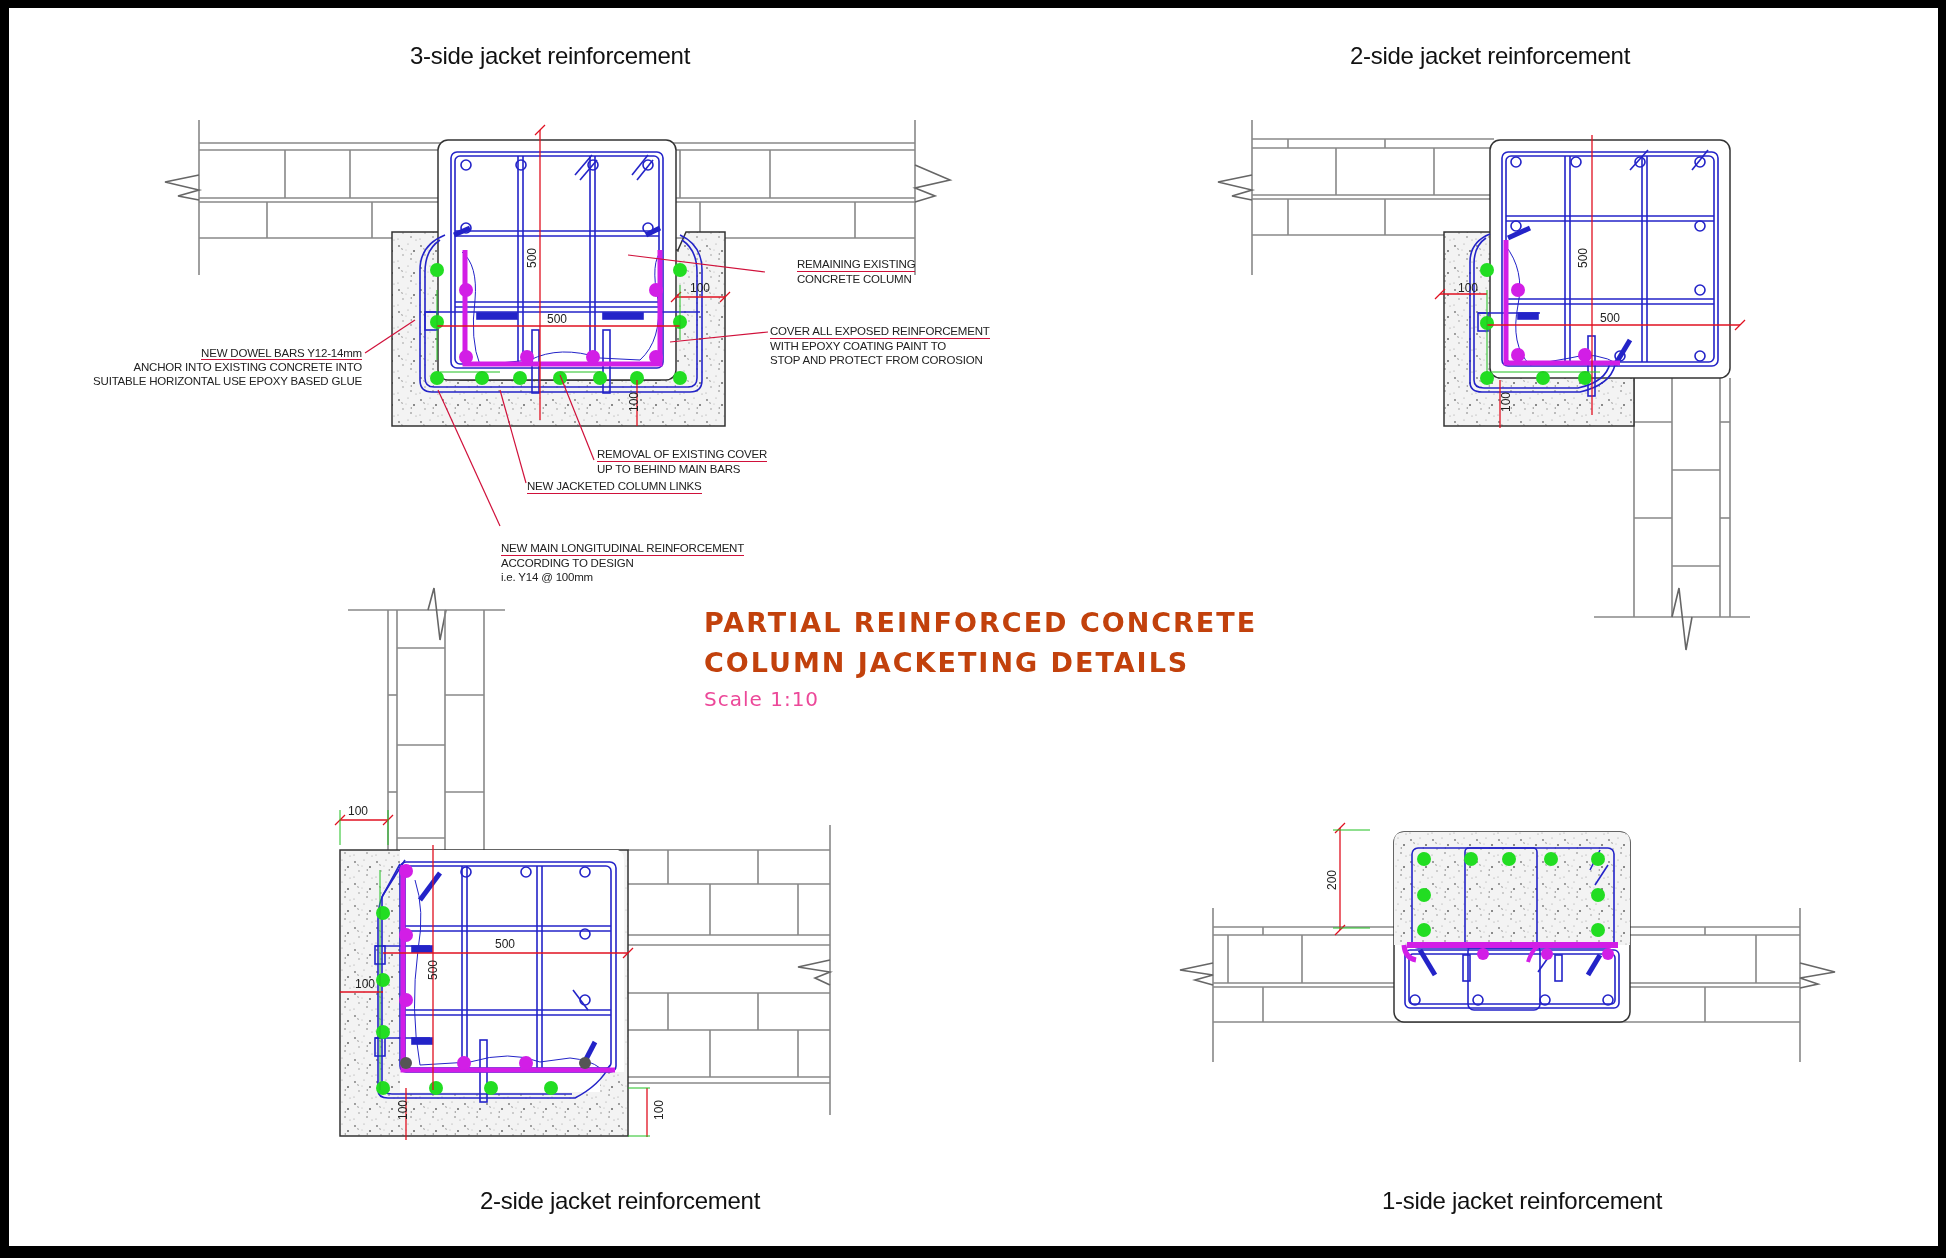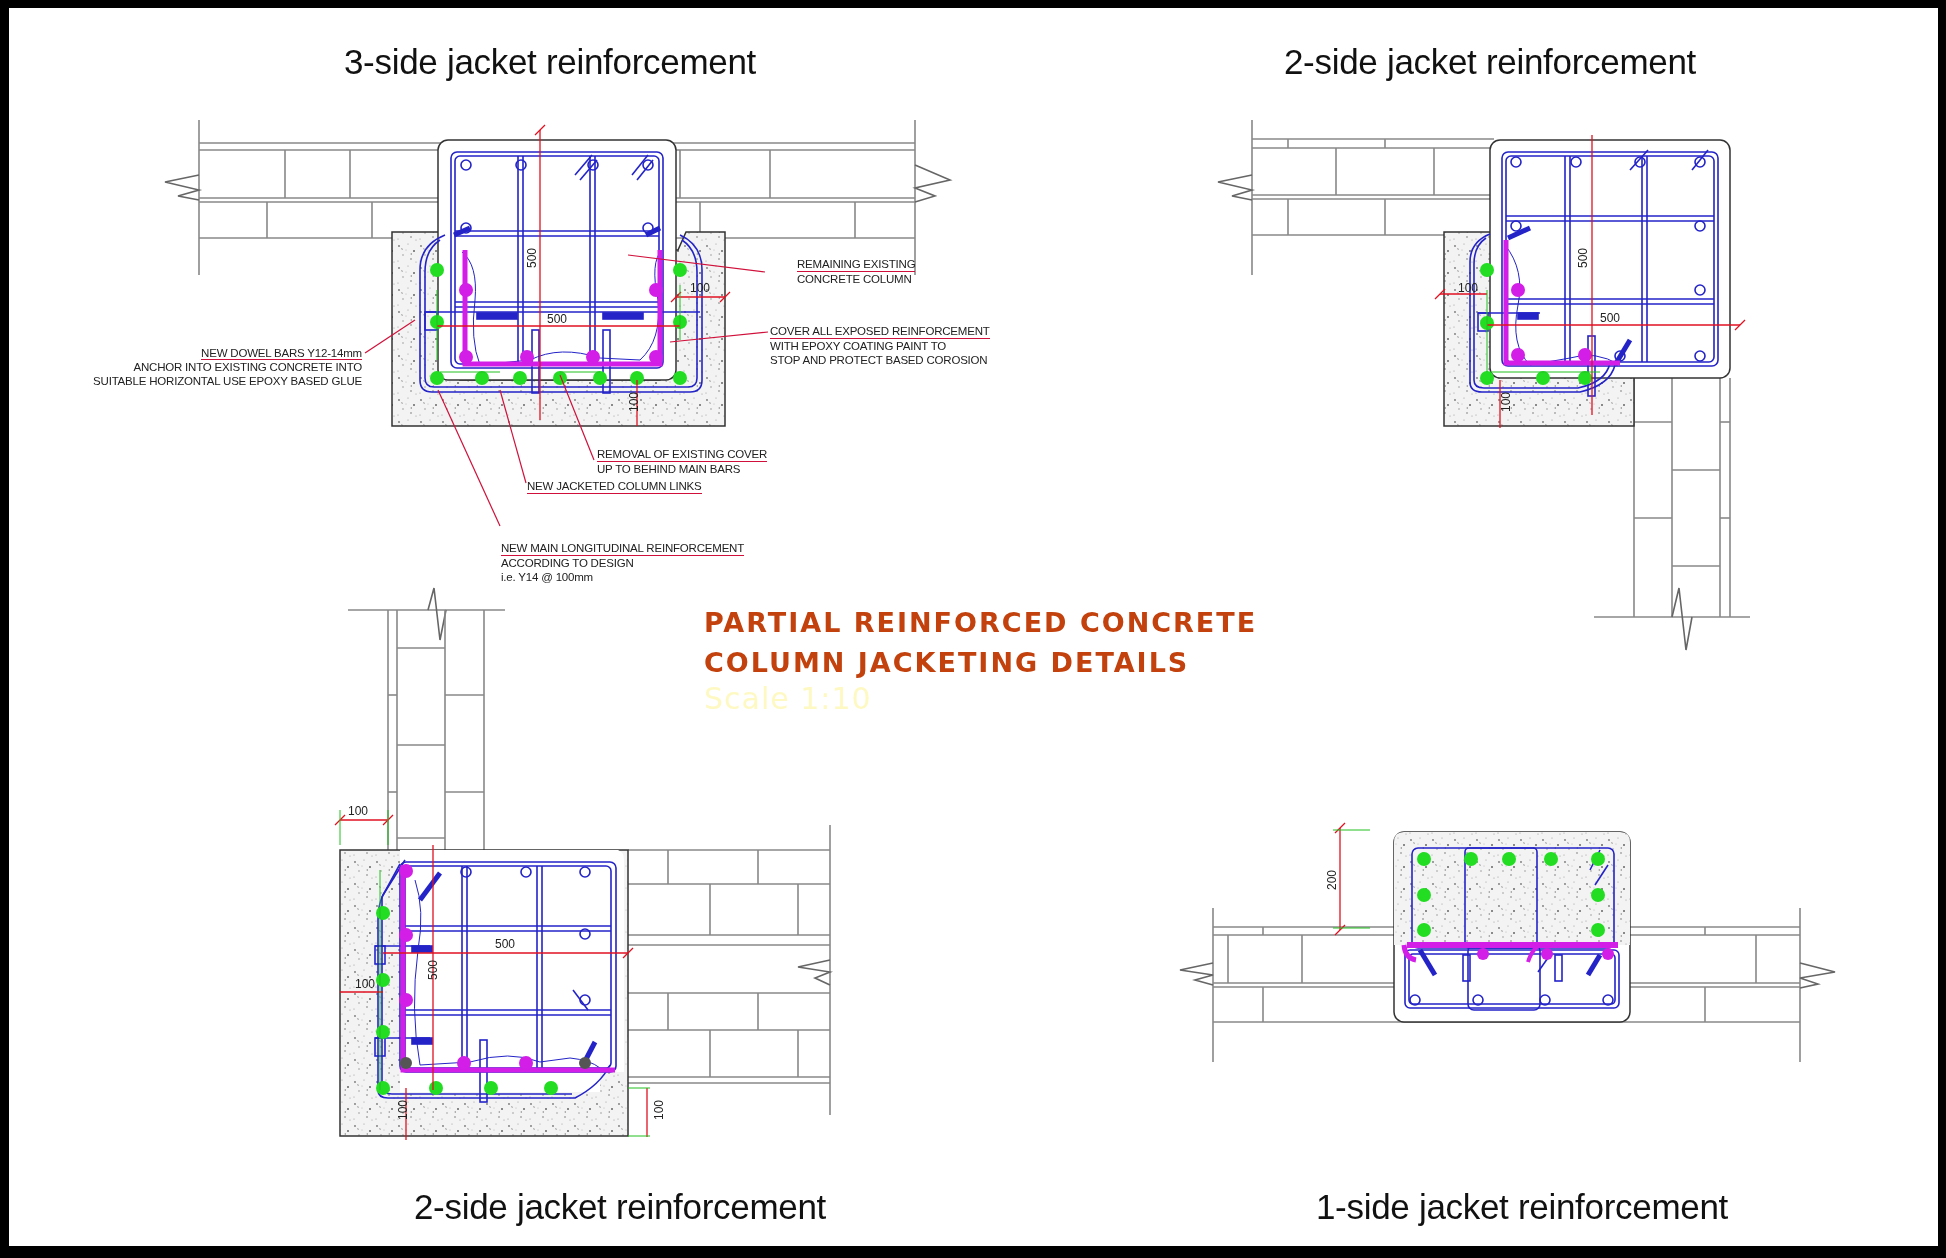--- a/index.html
+++ b/index.html
@@ -1,21 +1,21 @@
 <!DOCTYPE html>
 <html><head>
 <meta charset="utf-8">
 <style>
   html,body{margin:0;padding:0;background:#000;}
   .page{position:relative;width:1946px;height:1258px;background:#000;overflow:hidden;}
   .sheet{position:absolute;left:9px;top:8px;width:1929px;height:1238px;background:#fff;}
-  .view-title{position:absolute;font-family:"Liberation Sans",sans-serif;font-size:35px;color:#111;white-space:nowrap;transform:translateX(-50%);letter-spacing:-0.3px;}
+  .view-title{position:absolute;font-family:"Liberation Sans",sans-serif;font-size:24px;color:#111;white-space:nowrap;transform:translateX(-50%);letter-spacing:-0.3px;}
   .main-title{position:absolute;left:704px;top:603px;font-family:"DejaVu Sans",sans-serif;color:#555;}
   .main-title .l{font-size:27px;letter-spacing:2px;line-height:40px;font-weight:bold;color:#c2410c;}
-  .main-title .s{font-size:30px;letter-spacing:1px;line-height:32px;color:#fef9c3;}
+  .main-title .s{font-size:20px;letter-spacing:1px;line-height:32px;color:#ec4899;}
   .note{position:absolute;font-family:"Liberation Sans",sans-serif;font-size:11.5px;color:#222;line-height:14px;white-space:nowrap;letter-spacing:-0.2px;}
   .note.r{text-align:right;margin-left:28px;}
   .ul{border-bottom:1.5px solid #d0103a;padding-bottom:0;}
   svg{position:absolute;left:0;top:0;}
   .dim{font-family:"Liberation Sans",sans-serif;font-size:12px;fill:#222;}
 </style>
 </head>
 <body>
 
 <div class="page">
@@ -451,21 +451,21 @@
     <div class="s">Scale 1:10</div>
   </div>
 
   <div class="note" style="left:765px;top:257px;margin-left:32px;">
     <div class="ul">REMAINING EXISTING</div>
     <div>CONCRETE COLUMN</div>
   </div>
   <div class="note" style="left:770px;top:324px;">
     <div class="ul">COVER ALL EXPOSED REINFORCEMENT</div>
     <div>WITH EPOXY COATING PAINT TO</div>
-    <div>STOP AND PROTECT BASED COROSION</div>
+    <div>STOP AND PROTECT FROM COROSION</div>
   </div>
   <div class="note r" style="right:1584px;top:346px;">
     <div><span class="ul">NEW DOWEL BARS Y12-14mm</span></div>
     <div>ANCHOR INTO EXISTING CONCRETE INTO</div>
     <div>SUITABLE HORIZONTAL USE EPOXY BASED GLUE</div>
   </div>
   <div class="note" style="left:597px;top:447px;">
     <div class="ul">REMOVAL OF EXISTING COVER</div>
     <div>UP TO BEHIND MAIN BARS</div>
   </div>

